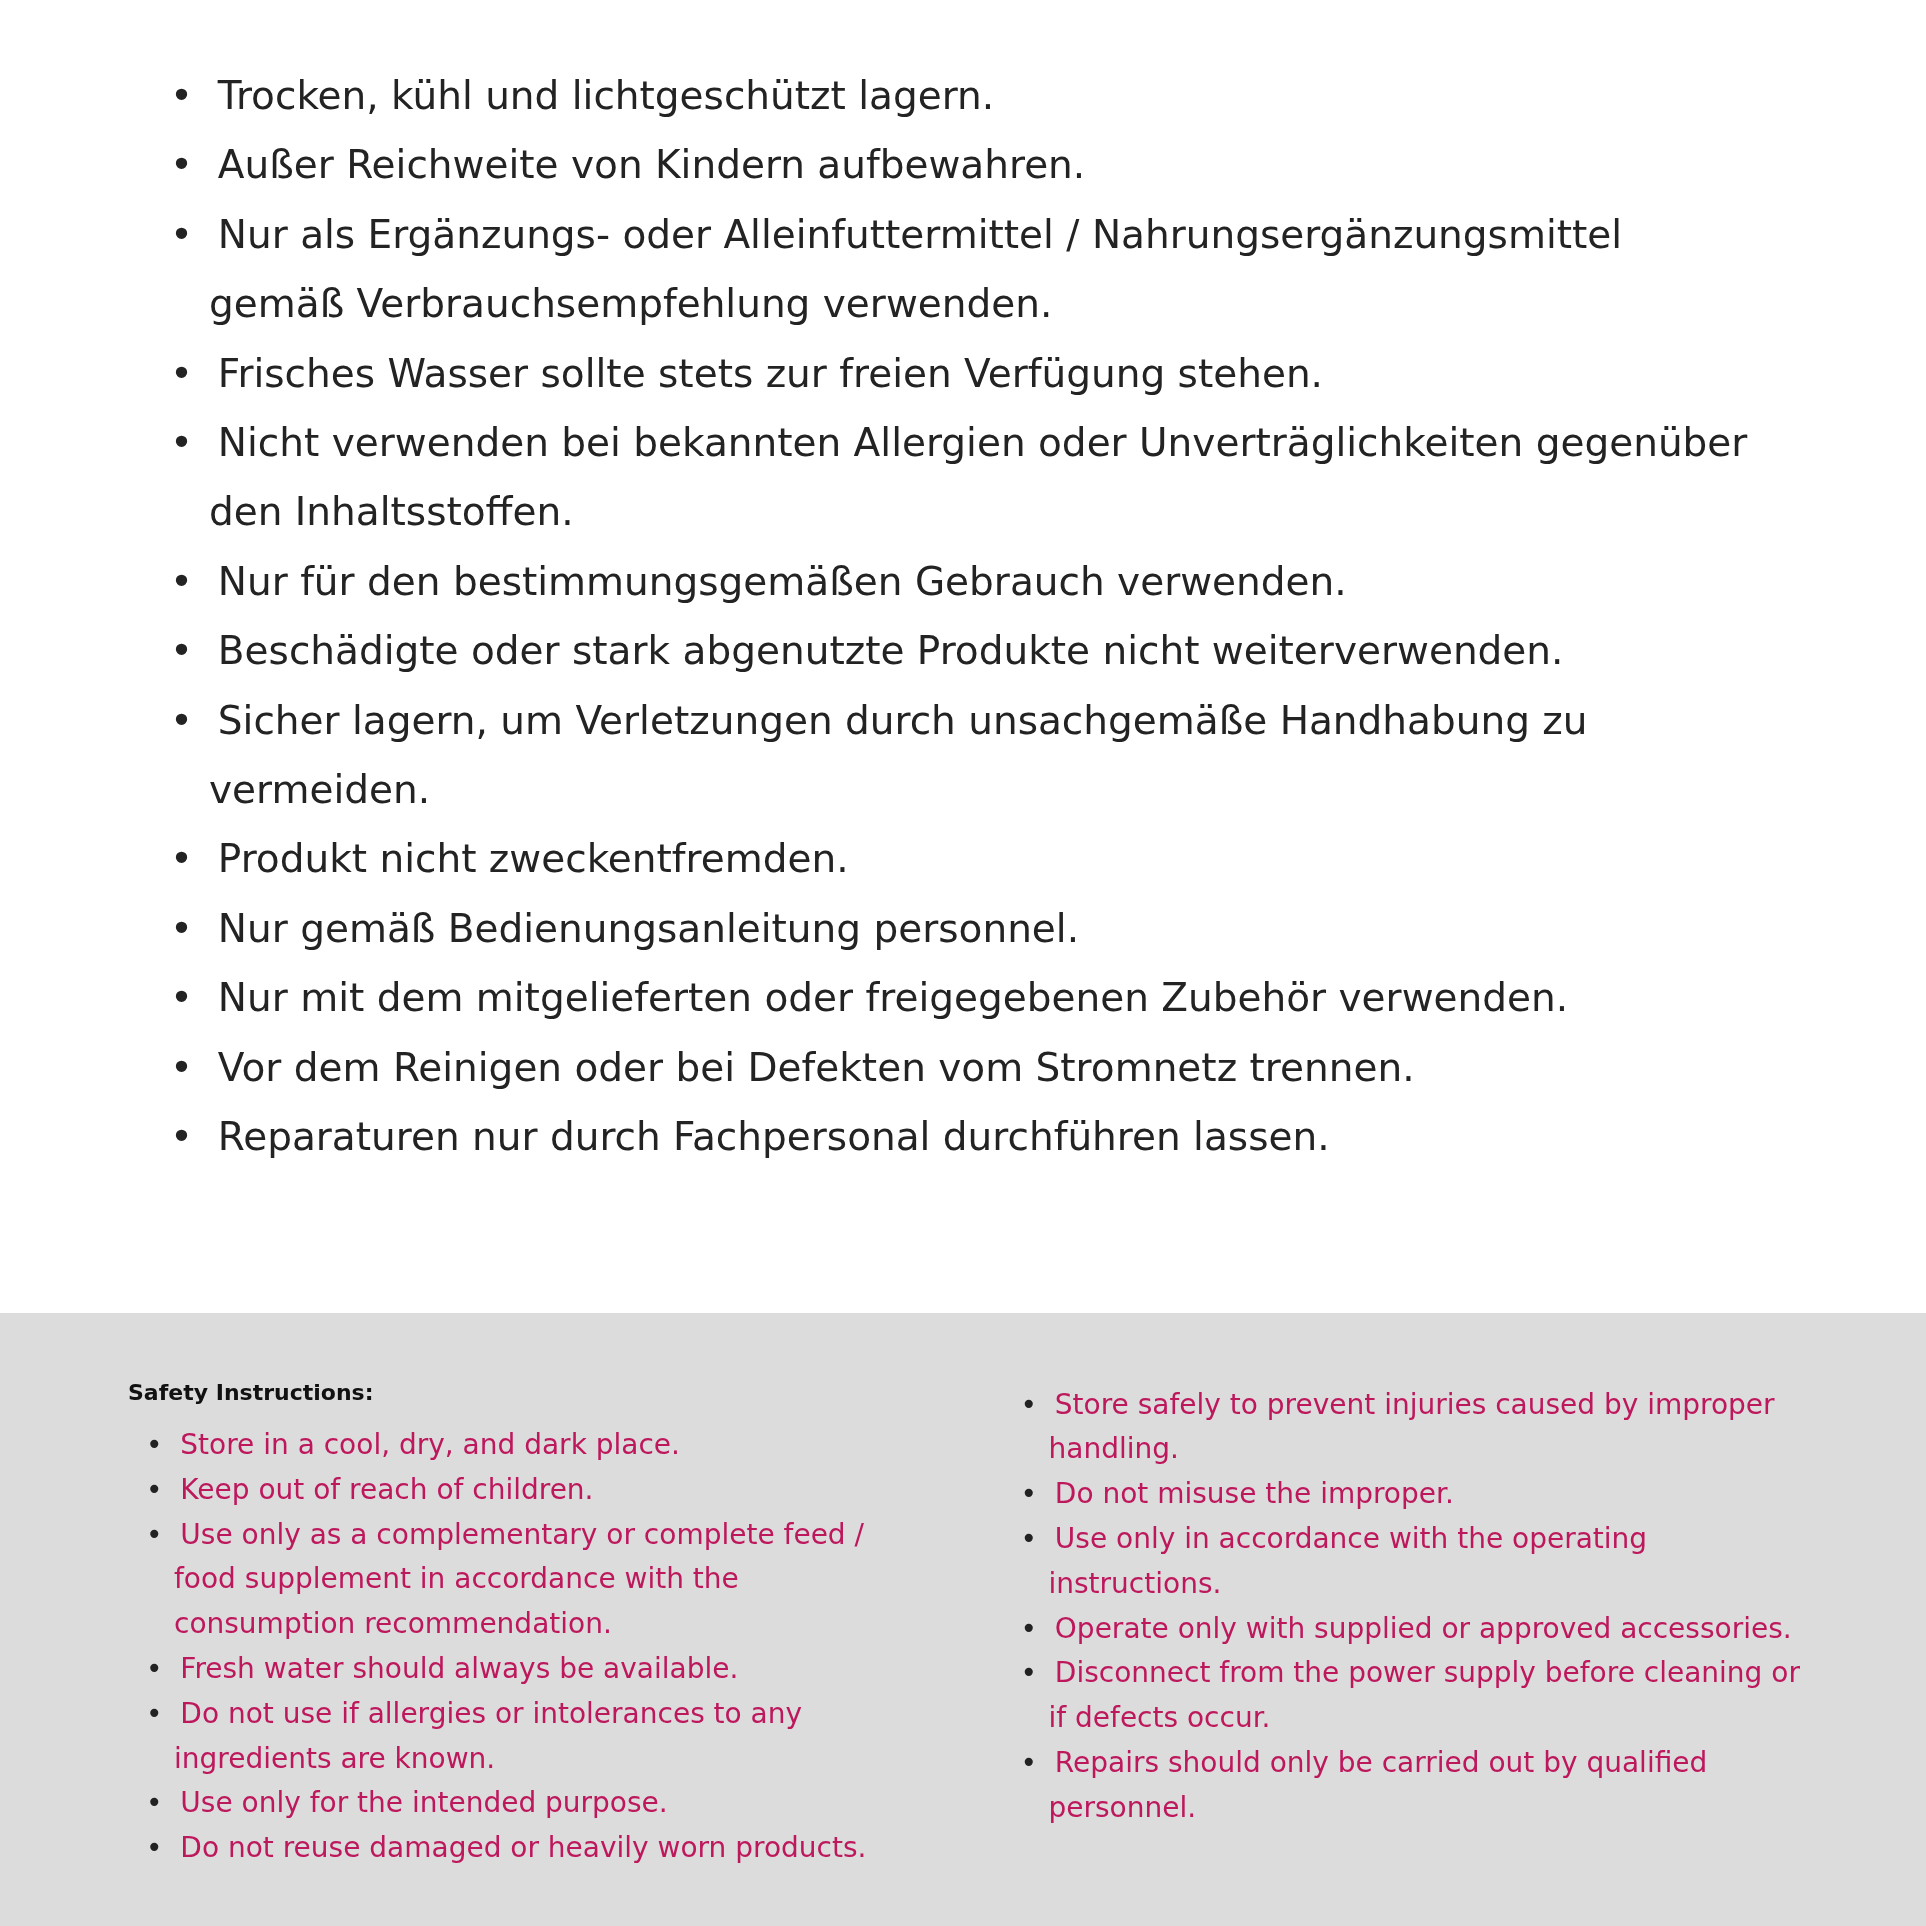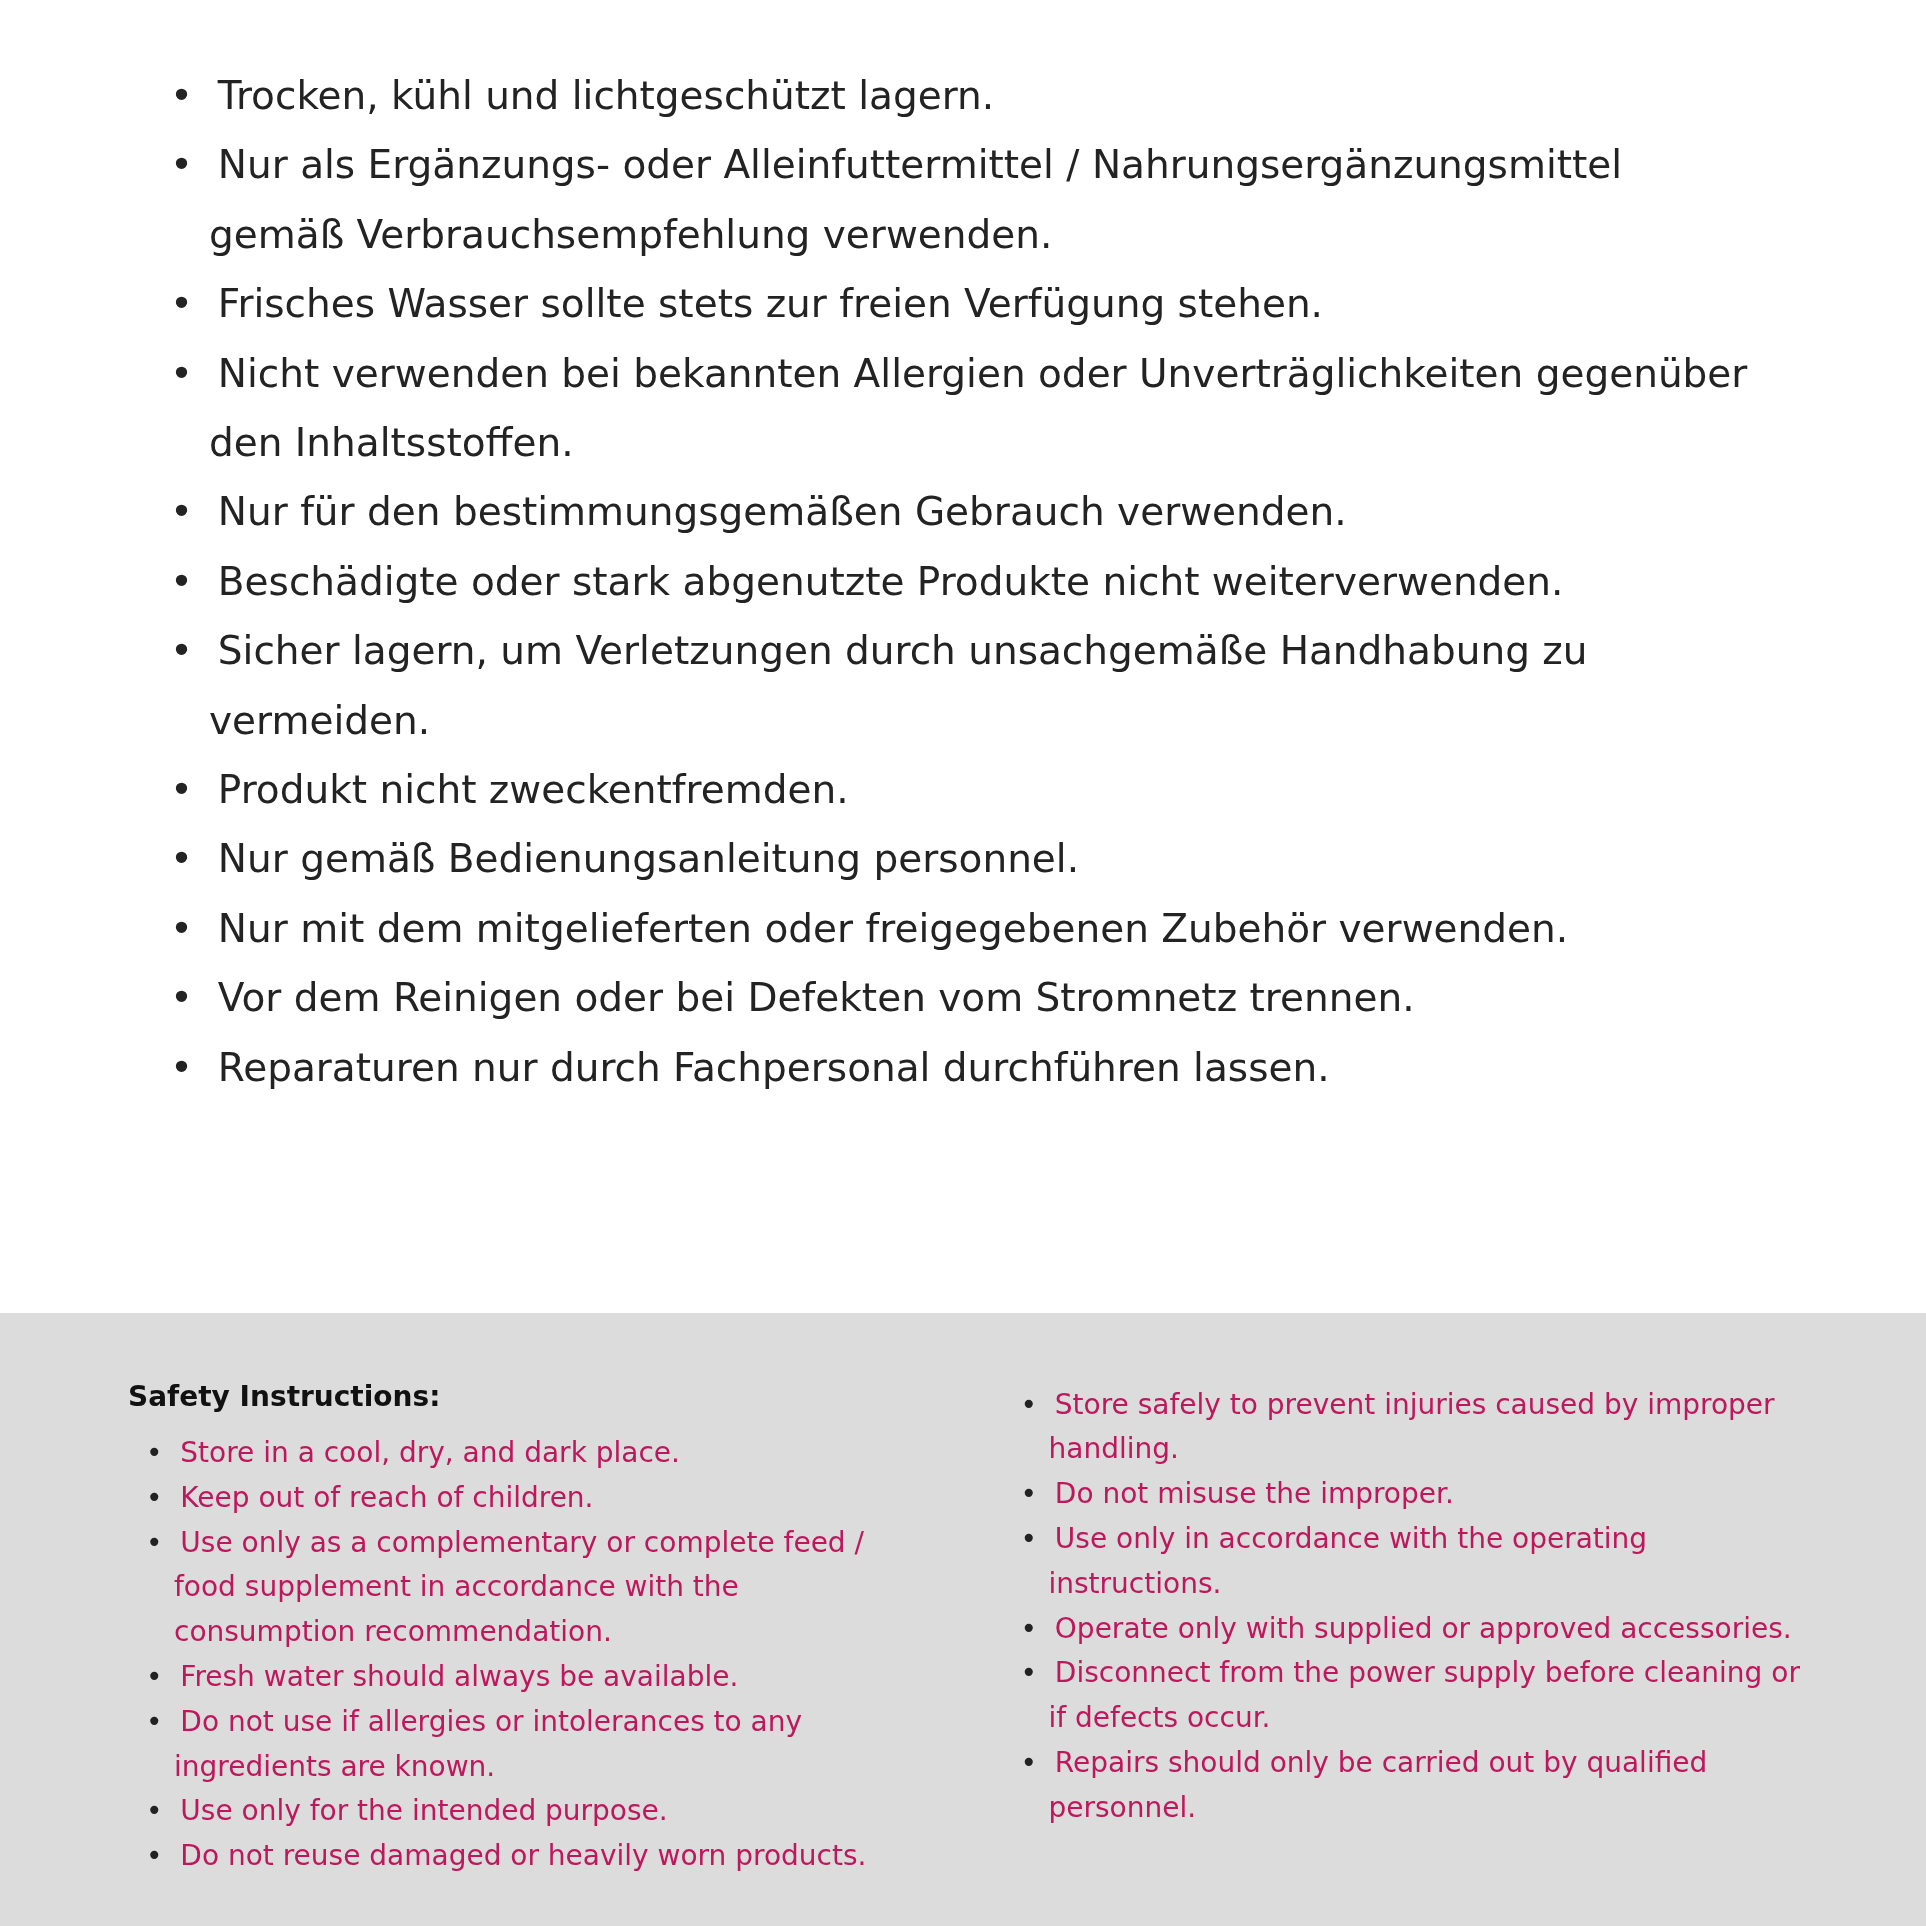--- a/index.html
+++ b/index.html
@@ -65,21 +65,21 @@
     box-sizing: border-box;
     padding: 67px 109px 45px 128px;
     display: flex;
     gap: 96px;
   }
   .english-col {
     flex: 1 1 0;
     min-width: 0;
   }
   .english-heading {
-    font-size: 28px;
+    font-size: 22px;
     font-weight: 700;
     color: #111111;
     margin: 0 0 18px 0;
   }
   ul.en-list {
     padding-left: 18px;
     font-size: 28px;
     line-height: 1.6;
     color: #be185d;
   }
@@ -97,20 +97,21 @@
   }
 </style>
 </head>
 <body>
 
 <div class="page">
 
   <section class="german-section">
     <ul class="safety-list de-list">
         <li>Trocken, kühl und lichtgeschützt lagern.</li>
+        <li>Außer Reichweite von Kindern aufbewahren.</li>
         <li>Nur als Ergänzungs- oder Alleinfuttermittel / Nahrungsergänzungsmittel gemäß Verbrauchsempfehlung verwenden.</li>
         <li>Frisches Wasser sollte stets zur freien Verfügung stehen.</li>
         <li>Nicht verwenden bei bekannten Allergien oder Unverträglichkeiten gegenüber den Inhaltsstoffen.</li>
         <li>Nur für den bestimmungsgemäßen Gebrauch verwenden.</li>
         <li>Beschädigte oder stark abgenutzte Produkte nicht weiterverwenden.</li>
         <li>Sicher lagern, um Verletzungen durch unsachgemäße Handhabung zu vermeiden.</li>
         <li>Produkt nicht zweckentfremden.</li>
         <li>Nur gemäß Bedienungsanleitung personnel.</li>
         <li>Nur mit dem mitgelieferten oder freigegebenen Zubehör verwenden.</li>
         <li>Vor dem Reinigen oder bei Defekten vom Stromnetz trennen.</li>

